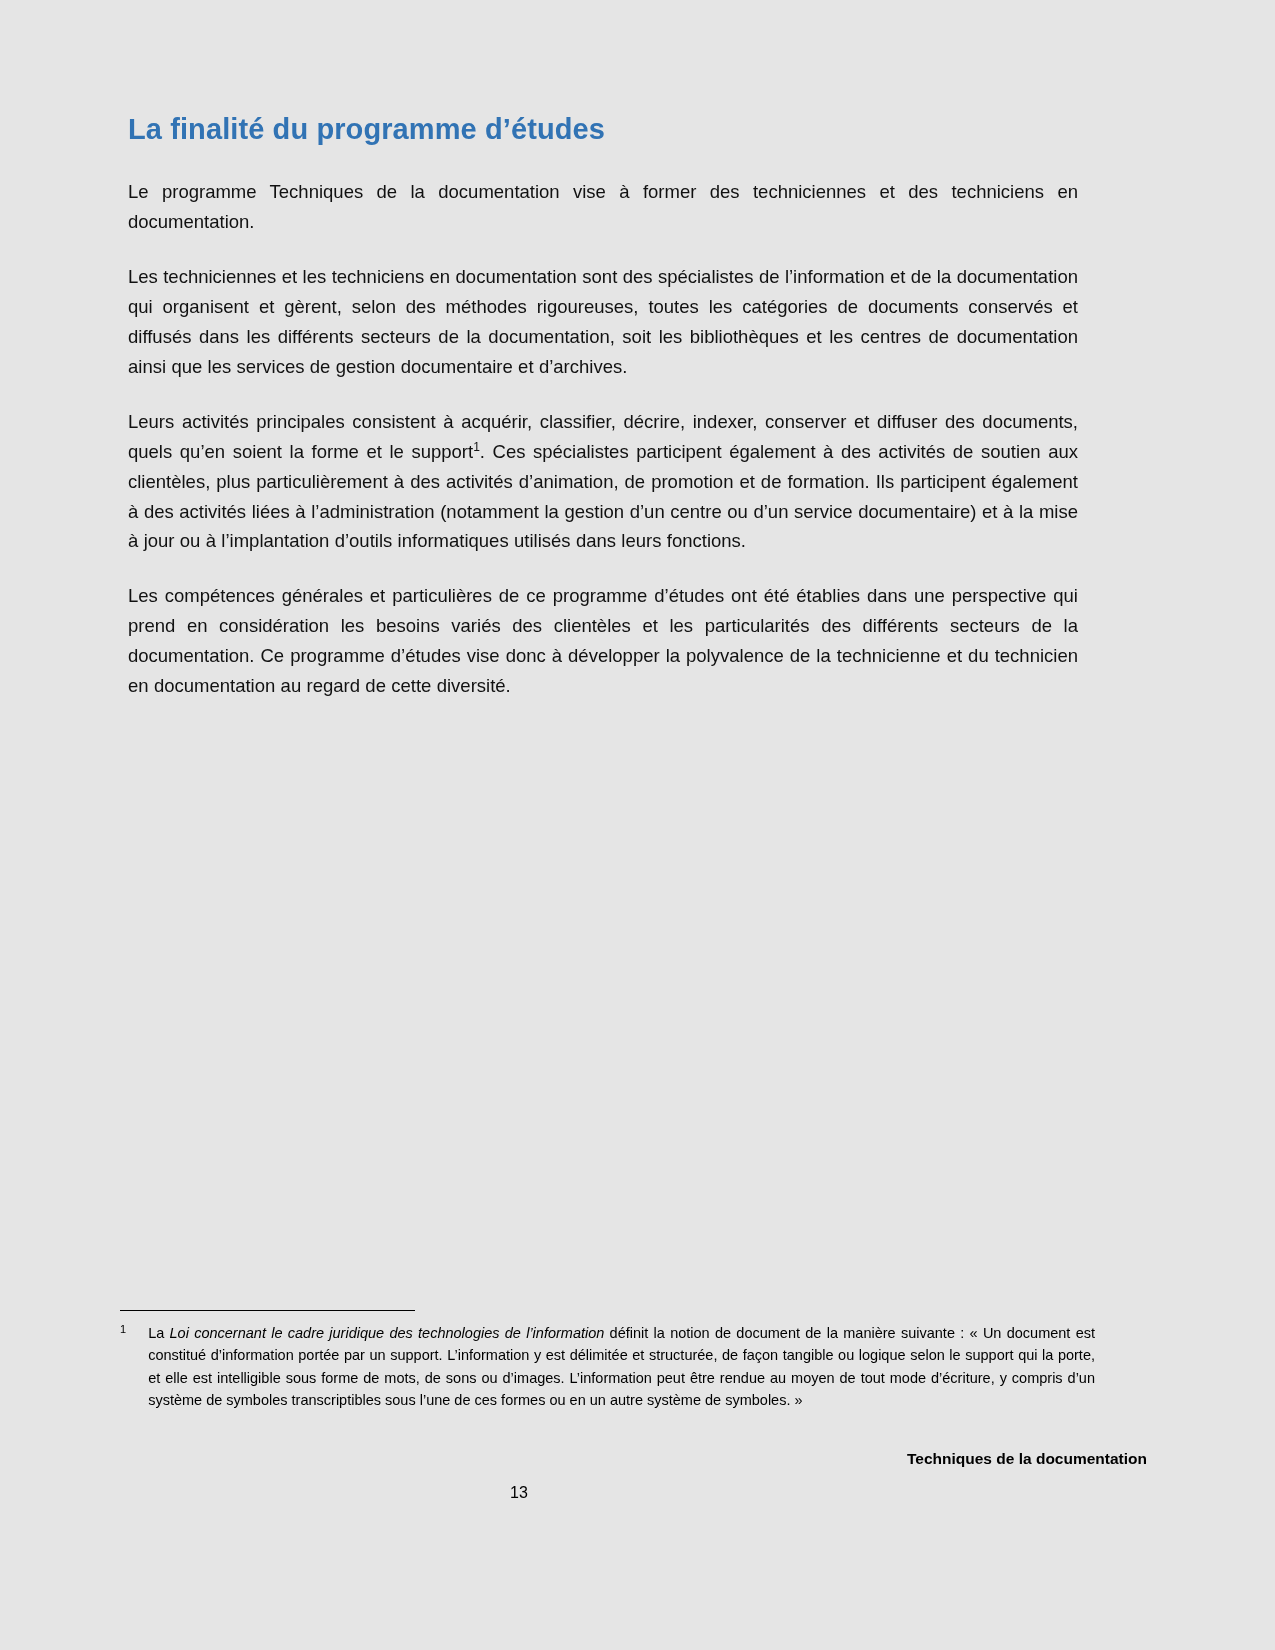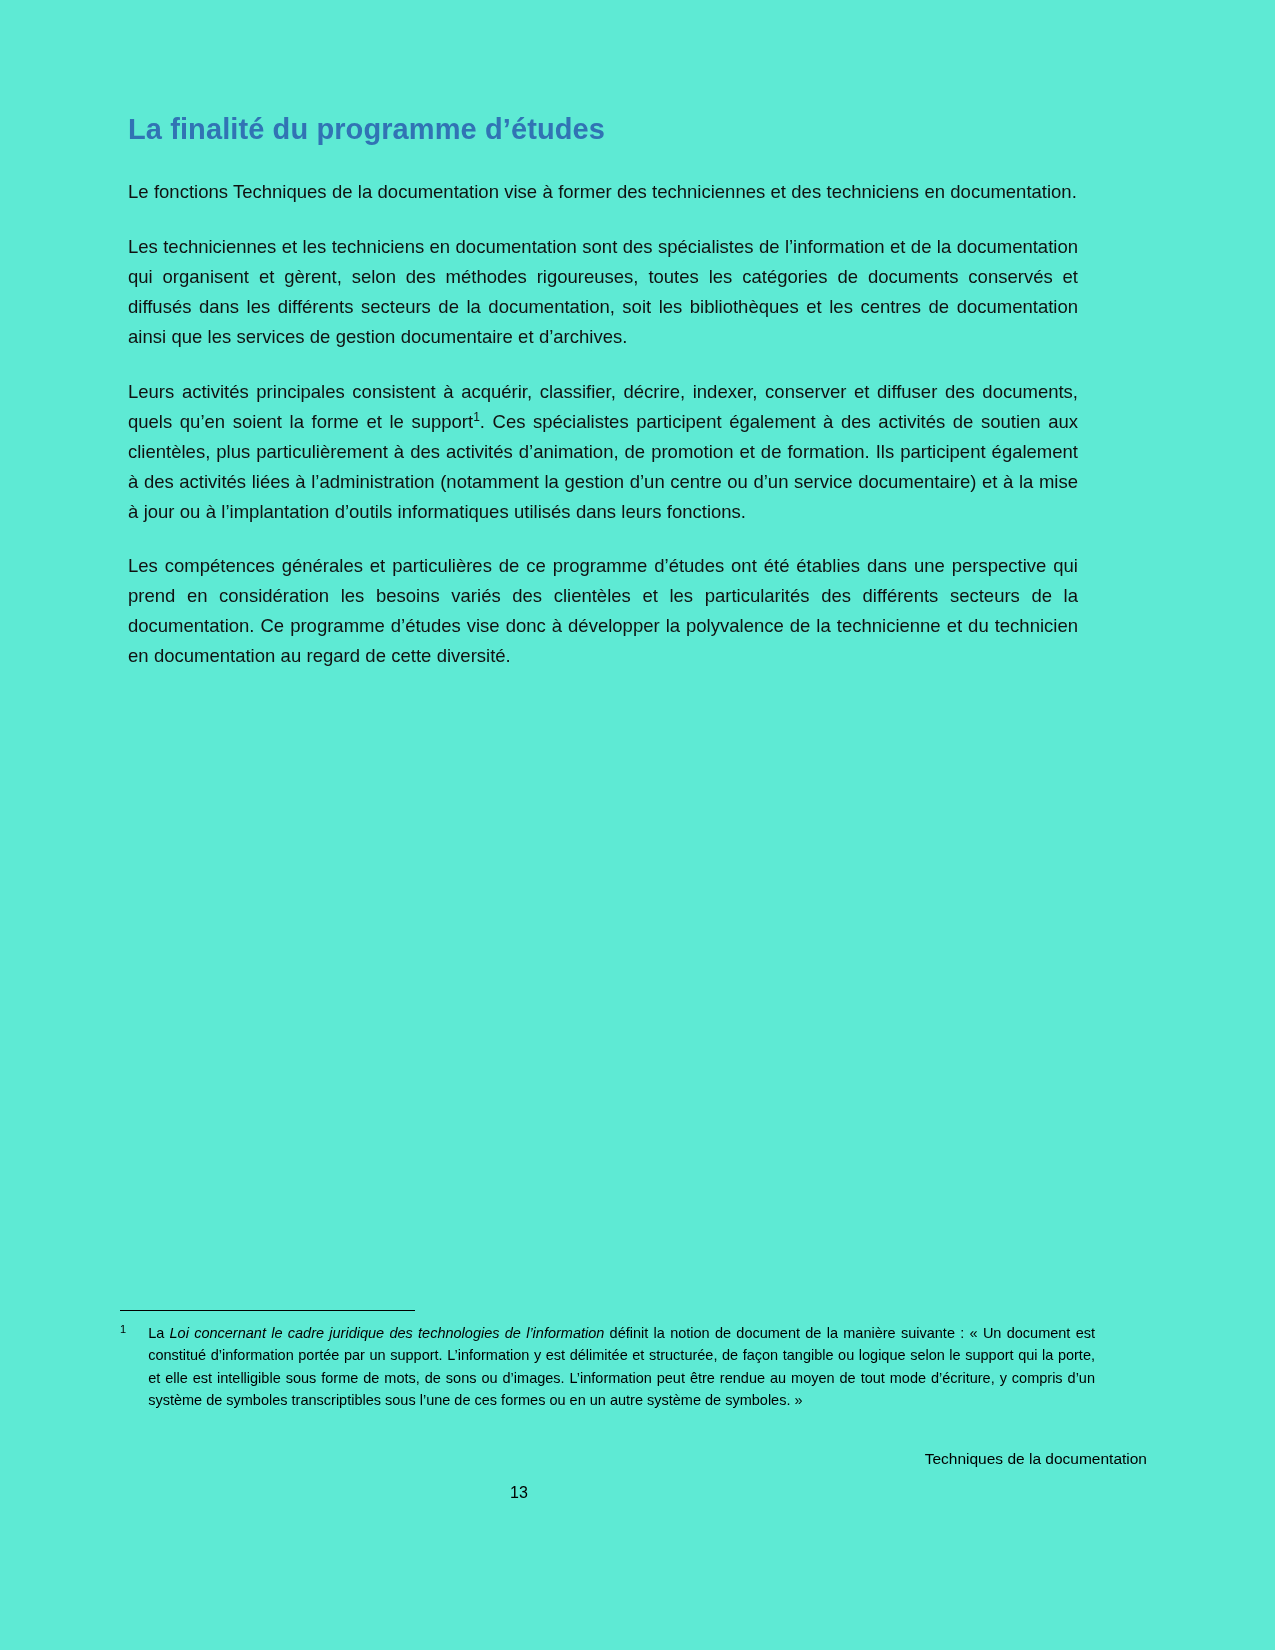--- a/index.html
+++ b/index.html
@@ -5,21 +5,21 @@
   html, body {
     margin: 0;
     padding: 0;
     background: #ffffff;
   }
   .page {
     position: relative;
     width: 1275px;
     height: 1650px;
     margin: 0 auto;
-    background: #5eead4;
+    background: #e5e5e5;
     font-family: "Liberation Sans", sans-serif;
     color: #000000;
     box-sizing: border-box;
   }
   .content {
     position: absolute;
     left: 128px;
     top: 112px;
     width: 950px;
   }
@@ -83,41 +83,42 @@
     top: 1450px;
     width: 1275px;
     height: 60px;
   }
   .footer-right {
     position: absolute;
     right: 128px;
     top: 0;
     font-size: 15.5px;
     color: #000000;
+    font-weight: bold;
   }
   .page-number {
     position: absolute;
     left: 0;
     top: 34px;
     width: 1038px;
     text-align: center;
     font-size: 16px;
     color: #000000;
   }
 </style>
 </head>
 <body>
 
 <div class="page">
 
   <div class="content">
 
     <h1 class="doc-title">La finalité du programme d’études</h1>
 
-    <p class="body-par">Le fonctions Techniques de la documentation vise à former des techniciennes et des techniciens en documentation.</p>
+    <p class="body-par">Le programme Techniques de la documentation vise à former des techniciennes et des techniciens en documentation.</p>
 
     <p class="body-par">Les techniciennes et les techniciens en documentation sont des spécialistes de l’information et de la documentation qui organisent et gèrent, selon des méthodes rigoureuses, toutes les catégories de documents conservés et diffusés dans les différents secteurs de la documentation, soit les bibliothèques et les centres de documentation ainsi que les services  de gestion documentaire et d’archives.</p>
 
     <p class="body-par"><span>Leurs activités principales consistent à acquérir, classifier, décrire, indexer, conserver et diffuser des documents, quels qu’en soient la forme et le support</span><sup class="fn-ref">1</sup><span>. Ces spécialistes participent également à des activités de soutien aux clientèles, plus particulièrement à des activités d’animation, de promotion et de formation. Ils participent également à des activités liées  à l’administration (notamment la gestion d’un centre ou d’un service documentaire) et à la mise  à jour ou à l’implantation d’outils informatiques utilisés dans leurs fonctions.</span></p>
 
     <p class="body-par">Les compétences générales et particulières de ce programme d’études ont été établies dans une perspective qui prend en considération les besoins variés des clientèles et les  particularités des différents secteurs de la documentation. Ce programme d’études vise donc à développer la polyvalence de la technicienne et du technicien en documentation au regard  de cette diversité.</p>
 
   </div>
 
   <div class="footnote-area">

